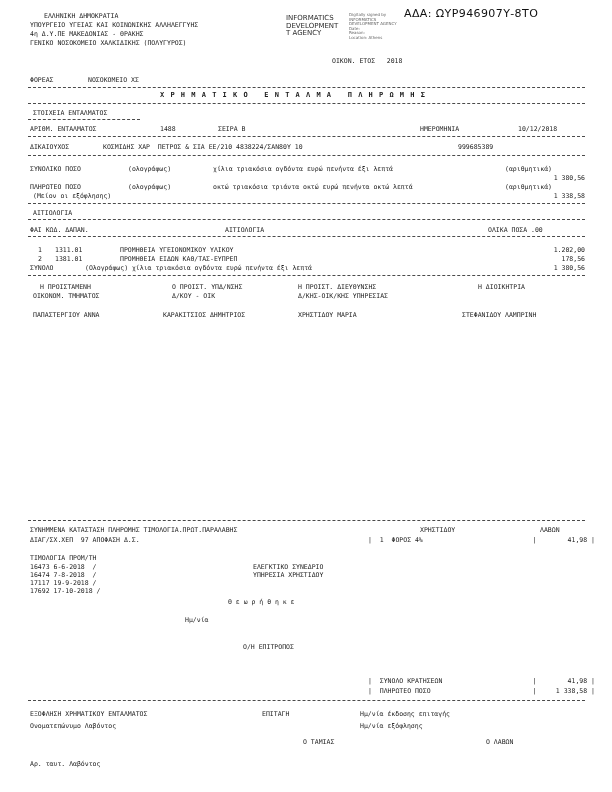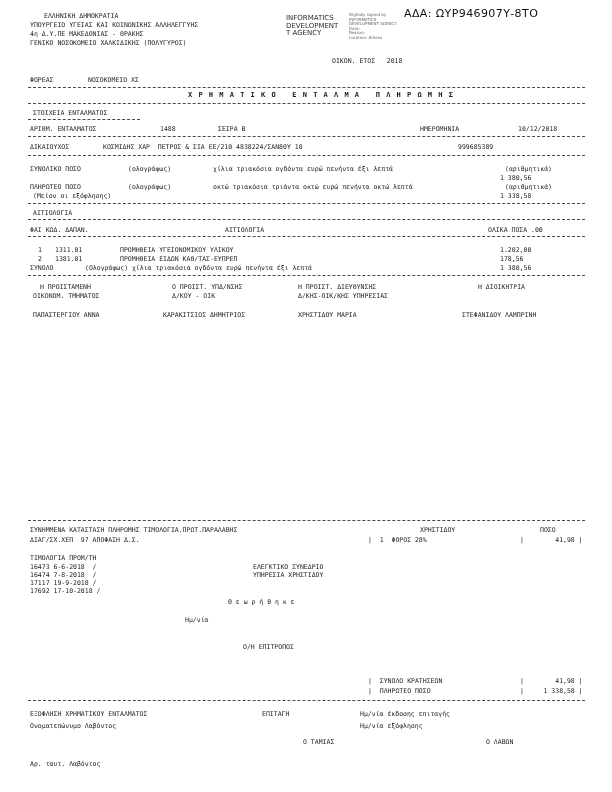--- a/index.html
+++ b/index.html
@@ -11,21 +11,21 @@
     font-family:"DejaVu Sans Mono", monospace;
     color:#1c1c1c;
   }
   .t{
     position:absolute;
     font-size:6.5px;
     line-height:7px;
     white-space:pre;
     color:#1c1c1c;
   }
-  .r{}
+  .r{text-align:right;}
   .hr{
     position:absolute;
     left:28px;width:557px;height:0;
     border-top:1px dashed #4a4a4a;
   }
   .hr-short{width:112px;}
   .ada{
     position:absolute;left:404px;top:7px;
     font-family:"DejaVu Sans", sans-serif;
     font-size:11px;color:#111;letter-spacing:0.4px;
@@ -34,21 +34,21 @@
     position:absolute;left:286px;top:15px;width:64px;
     font-family:"DejaVu Sans", sans-serif;
     font-size:7px;line-height:7.5px;color:#2a2a2a;
   }
   .sig-tiny{
     position:absolute;left:349px;top:13px;width:90px;
     font-family:"DejaVu Sans", sans-serif;
     font-size:4px;line-height:4.6px;color:#666;
   }
   .doc-title{
-    font-size:7px;font-weight:bold;letter-spacing:1px;margin-left:28px;
+    font-size:7px;font-weight:bold;letter-spacing:1px;
   }
 </style>
 </head>
 <body>
 
 <div class="page">
 
   <div class="ada">ΑΔΑ: ΩΥΡ946907Υ-8ΤΟ</div>
 
   <div class="t" style="left:44px;top:13px">ΕΛΛΗΝΙΚΗ ΔΗΜΟΚΡΑΤΙΑ</div>
@@ -135,23 +135,23 @@
   <div class="t" style="left:172px;top:293px">Δ/ΚΟΥ - ΟΙΚ</div>
   <div class="t" style="left:298px;top:293px">Δ/ΚΗΣ-ΟΙΚ/ΚΗΣ ΥΠΗΡΕΣΙΑΣ</div>
   <div class="t" style="left:33px;top:312px">ΠΑΠΑΣΤΕΡΓΙΟΥ ΑΝΝΑ</div>
   <div class="t" style="left:163px;top:312px">ΚΑΡΑΚΙΤΣΙΟΣ ΔΗΜΗΤΡΙΟΣ</div>
   <div class="t" style="left:298px;top:312px">ΧΡΗΣΤΙΔΟΥ ΜΑΡΙΑ</div>
   <div class="t" style="left:462px;top:312px">ΣΤΕΦΑΝΙΔΟΥ ΛΑΜΠΡΙΝΗ</div>
 
   <div class="hr" style="top:520px"></div>
   <div class="t" style="left:30px;top:527px">ΣΥΝΗΜΜΕΝΑ ΚΑΤΑΣΤΑΣΗ ΠΛΗΡΩΜΗΣ ΤΙΜΟΛΟΓΙΑ.ΠΡΩΤ.ΠΑΡΑΛΑΒΗΣ</div>
   <div class="t" style="left:420px;top:527px">ΧΡΗΣΤΙΔΟΥ</div>
-  <div class="t" style="left:540px;top:527px">ΠΟΣΟ</div>
+  <div class="t" style="left:540px;top:527px">ΛΑΒΩΝ</div>
   <div class="t" style="left:30px;top:537px">ΔΙΑΓ/ΣΧ.ΧΕΠ  97 ΑΠΟΦΑΣΗ Δ.Σ.</div>
-  <div class="t" style="left:368px;top:537px">|  1  ΦΟΡΟΣ 28%</div>
+  <div class="t" style="left:368px;top:537px">|  1  ΦΟΡΟΣ 4%</div>
   <div class="t r" style="left:520px;top:537px;width:75px">|        41,98 |</div>
 
   <div class="t" style="left:30px;top:555px">ΤΙΜΟΛΟΓΙΑ ΠΡΟΜ/ΤΗ</div>
   <div class="t" style="left:30px;top:564px">16473 6-6-2018  /</div>
   <div class="t" style="left:30px;top:572px">16474 7-8-2018  /</div>
   <div class="t" style="left:30px;top:580px">17117 19-9-2018 /</div>
   <div class="t" style="left:30px;top:588px">17692 17-10-2018 /</div>
 
   <div class="t" style="left:253px;top:564px">ΕΛΕΓΚΤΙΚΟ ΣΥΝΕΔΡΙΟ</div>
   <div class="t" style="left:253px;top:572px">ΥΠΗΡΕΣΙΑ ΧΡΗΣΤΙΔΟΥ</div>

